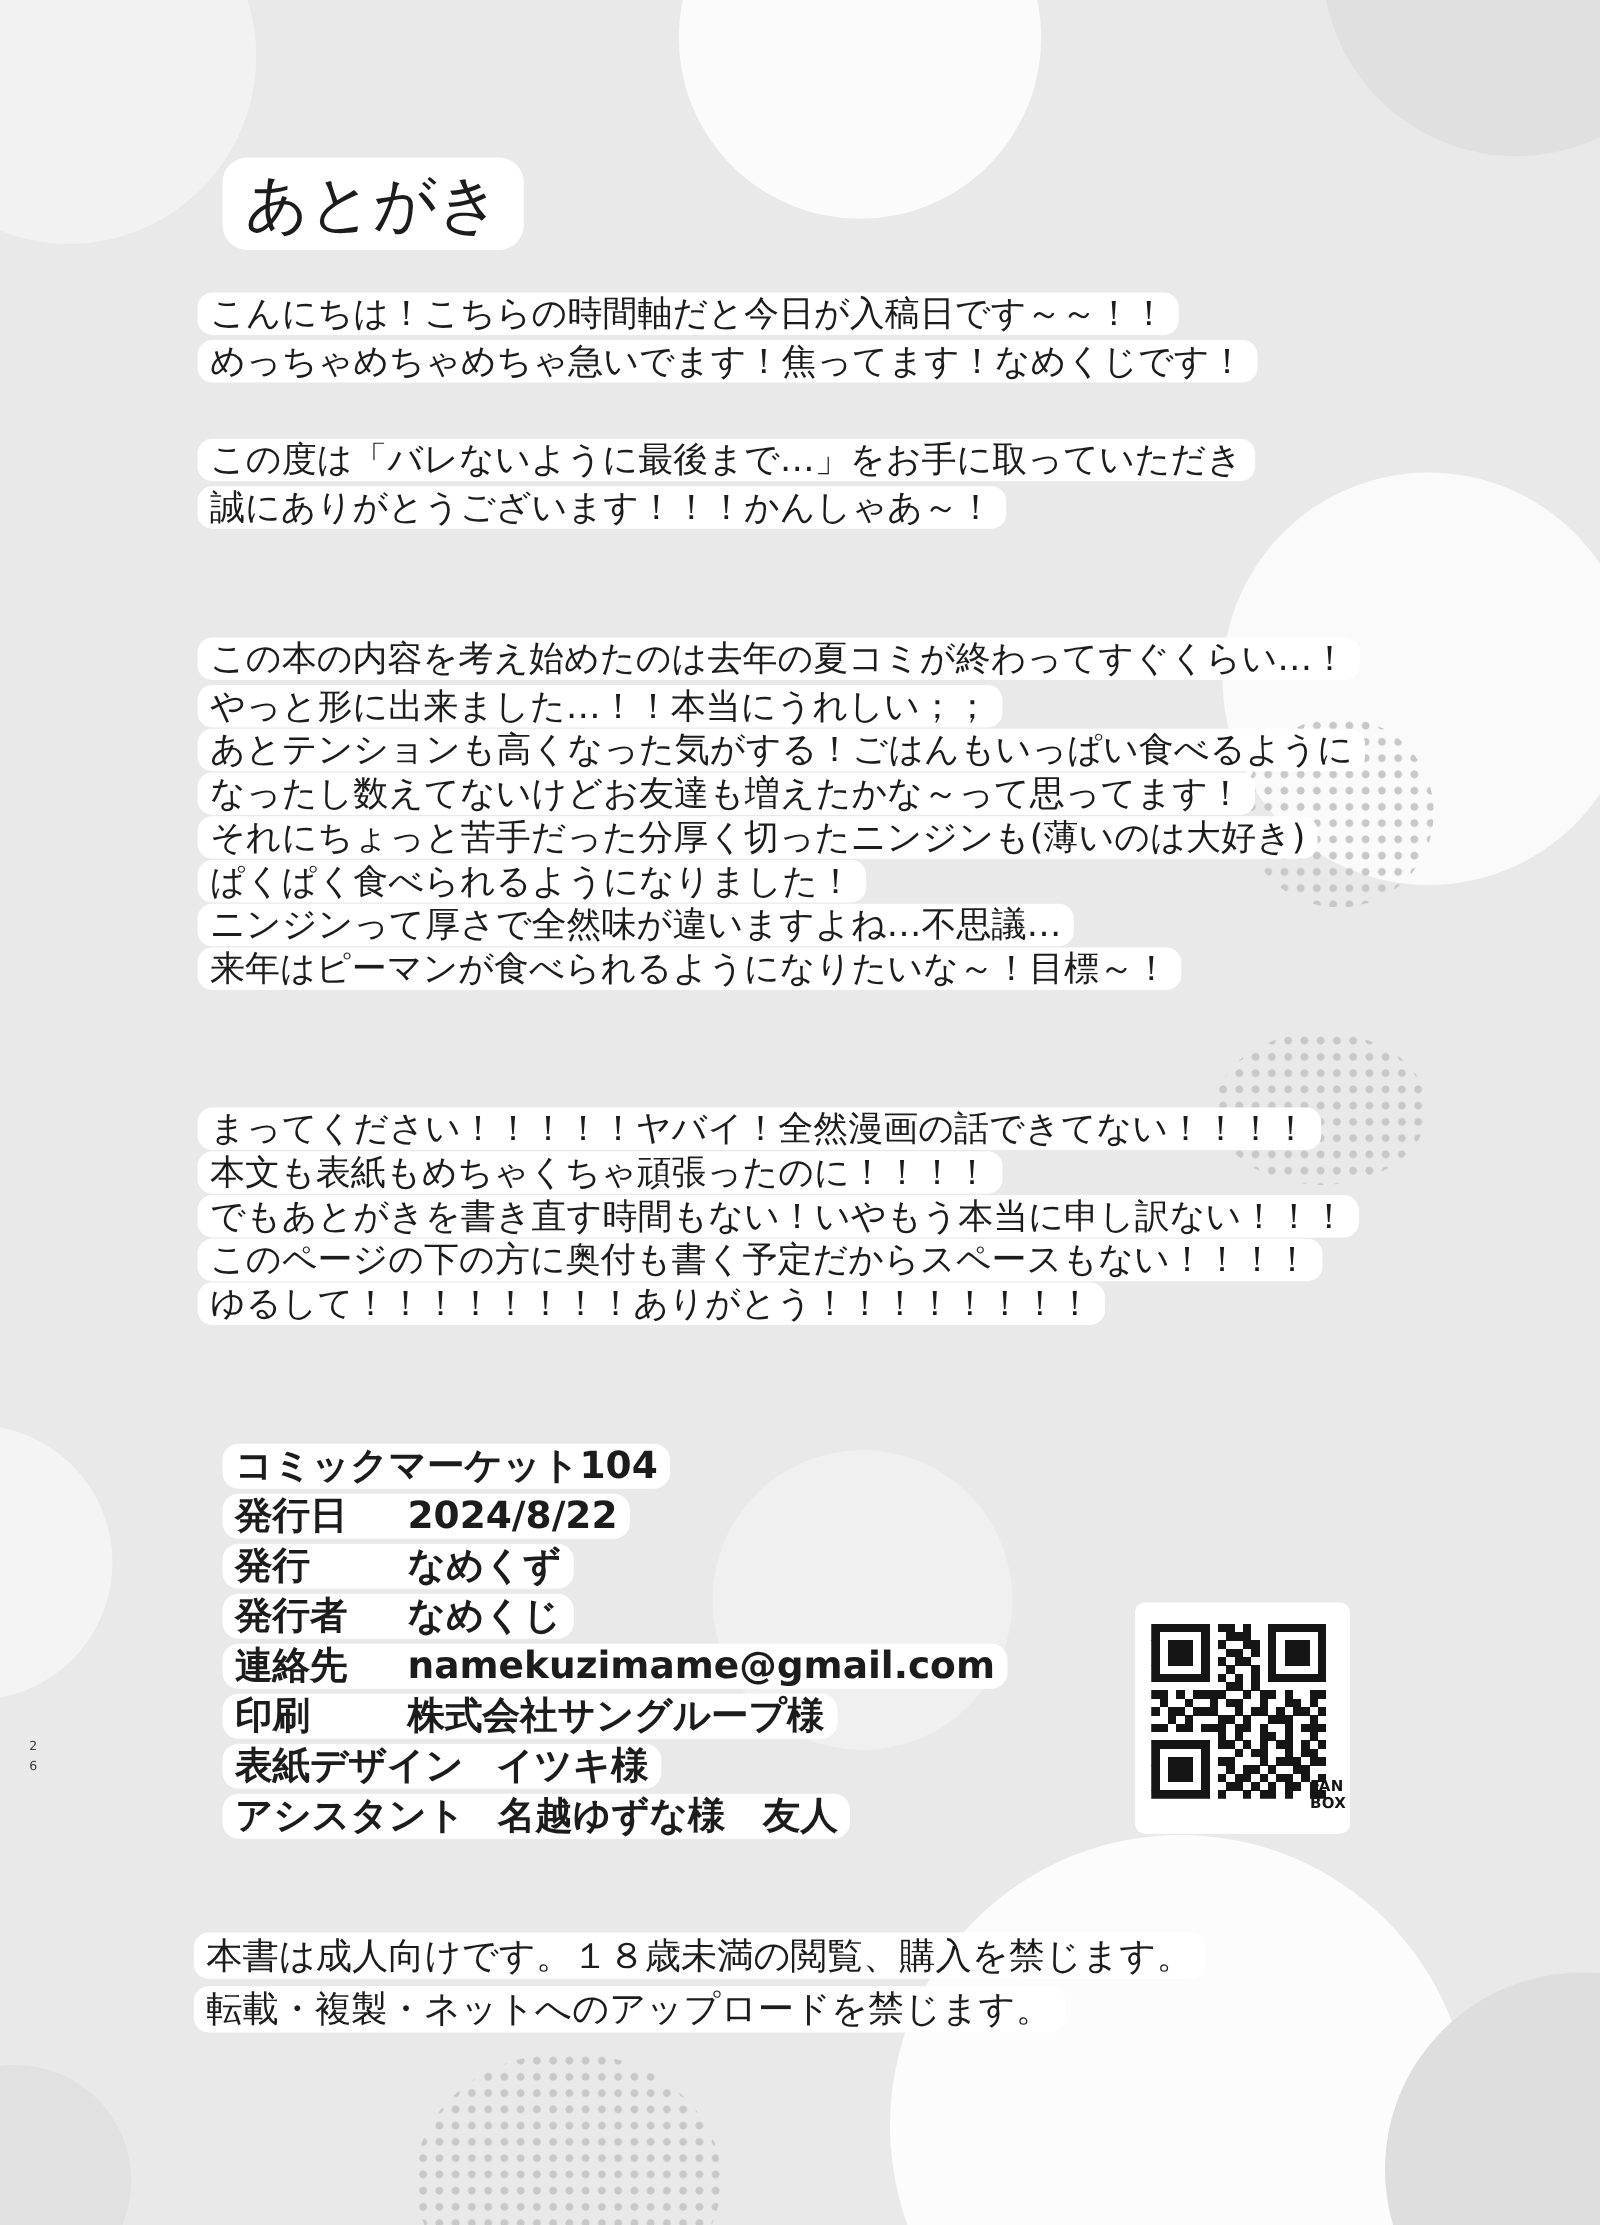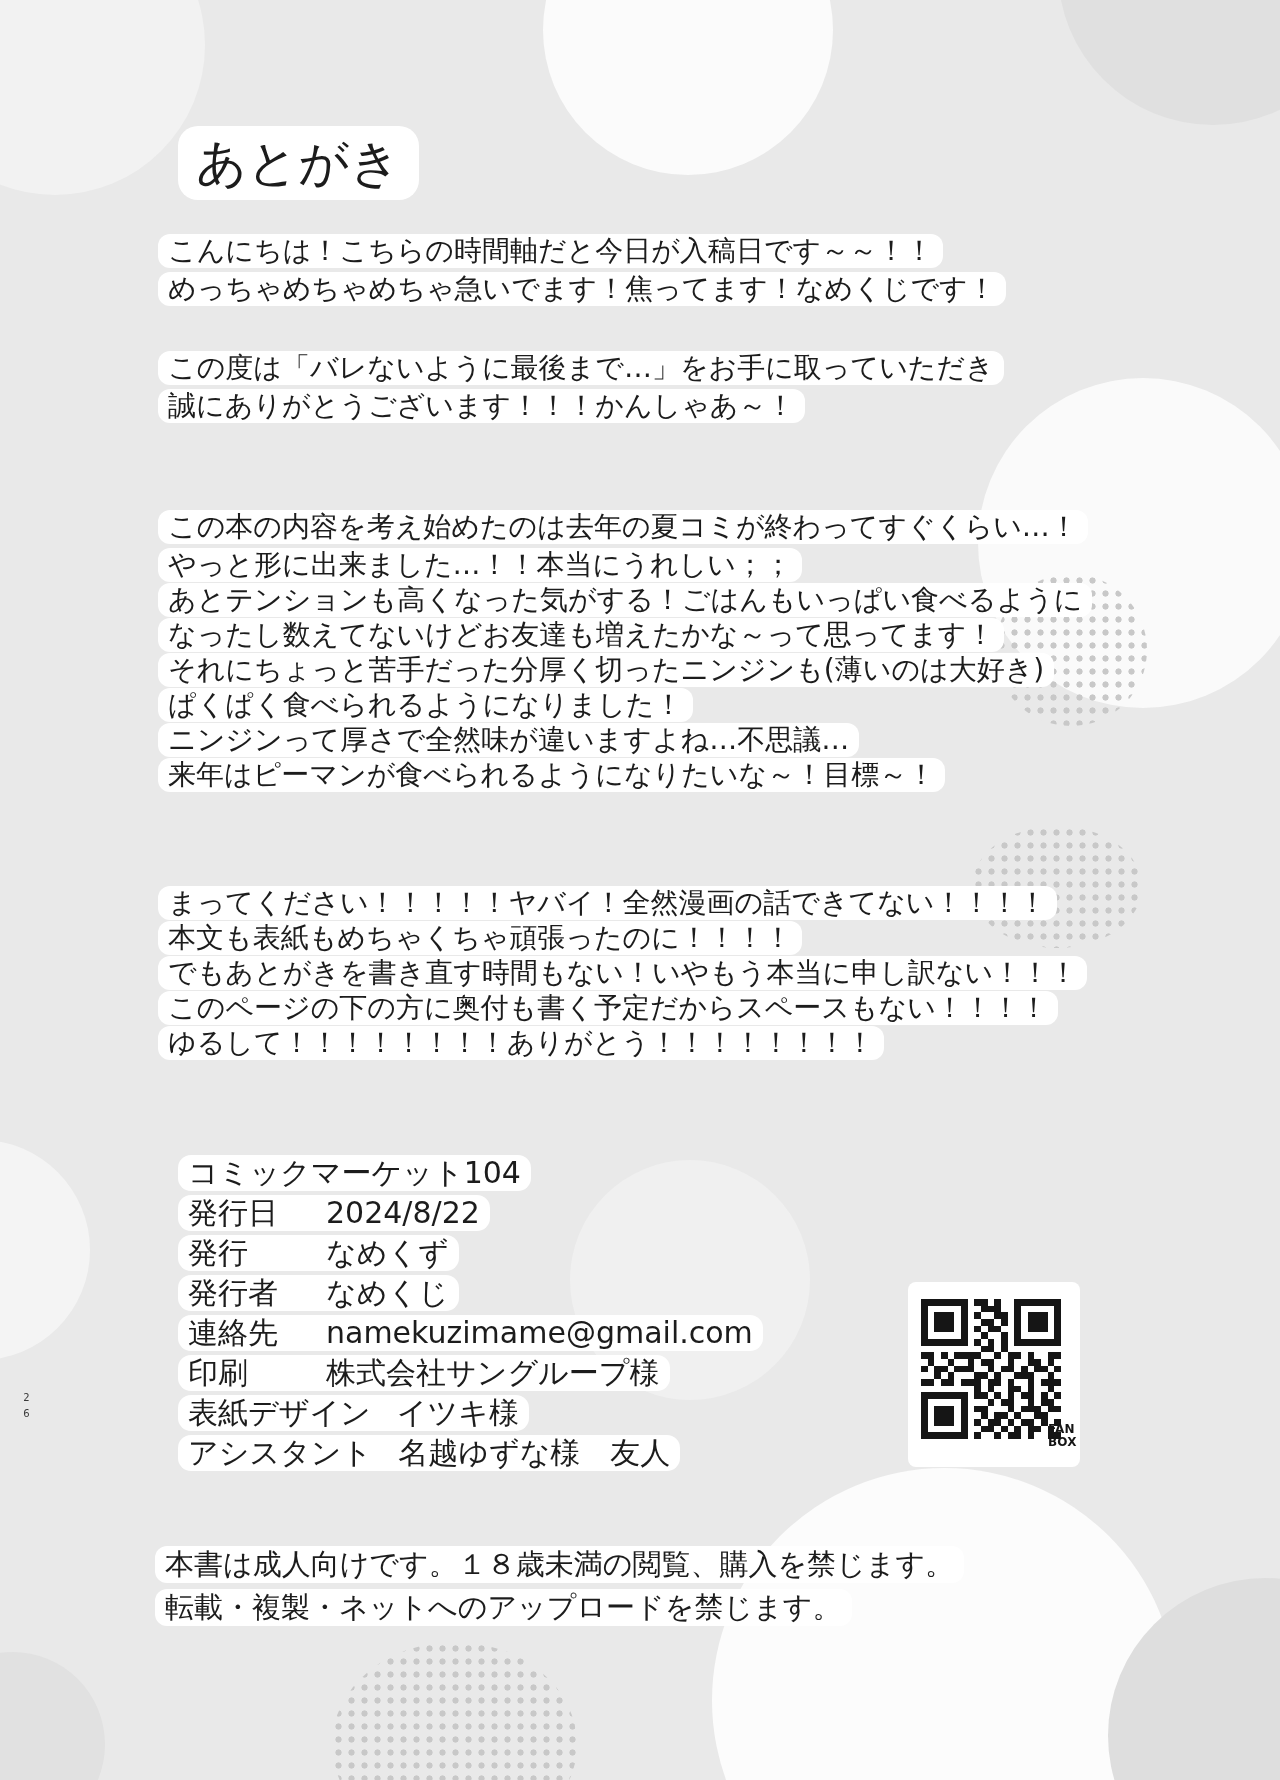--- a/index.html
+++ b/index.html
@@ -38,21 +38,21 @@
 
   .para { position:absolute; left:158px; font-size:28px; }
   .para .line { margin-bottom:4px; }
   .para.tight .line { margin-bottom:1px; }
   .p1 { top:234px; }
   .p2 { top:351px; }
   .p3 { top:466px;margin-top:44px; }
   .p4 { top:583px; }
   .p5 { top:886px; }
 
-  .colophon { position:absolute; left:178px; top:1155px; font-size:30px; }
+  .colophon { position:absolute; left:178px; top:1155px; font-size:30px;font-weight:bold; }
   .colophon .line { margin-bottom:4px; }
   .colophon .blob { line-height:36px; border-radius:13px; }
   .clabel { display:inline-block; min-width:112px; margin-right:26px; }
 
   .notice { position:absolute; left:155px; top:1546px; font-size:29px; }
   .notice .line { margin-bottom:6px; }
   .notice .blob { line-height:37px; }
 
   .qr-box {
     position:absolute; left:908px; top:1282px; width:172px; height:185px;

